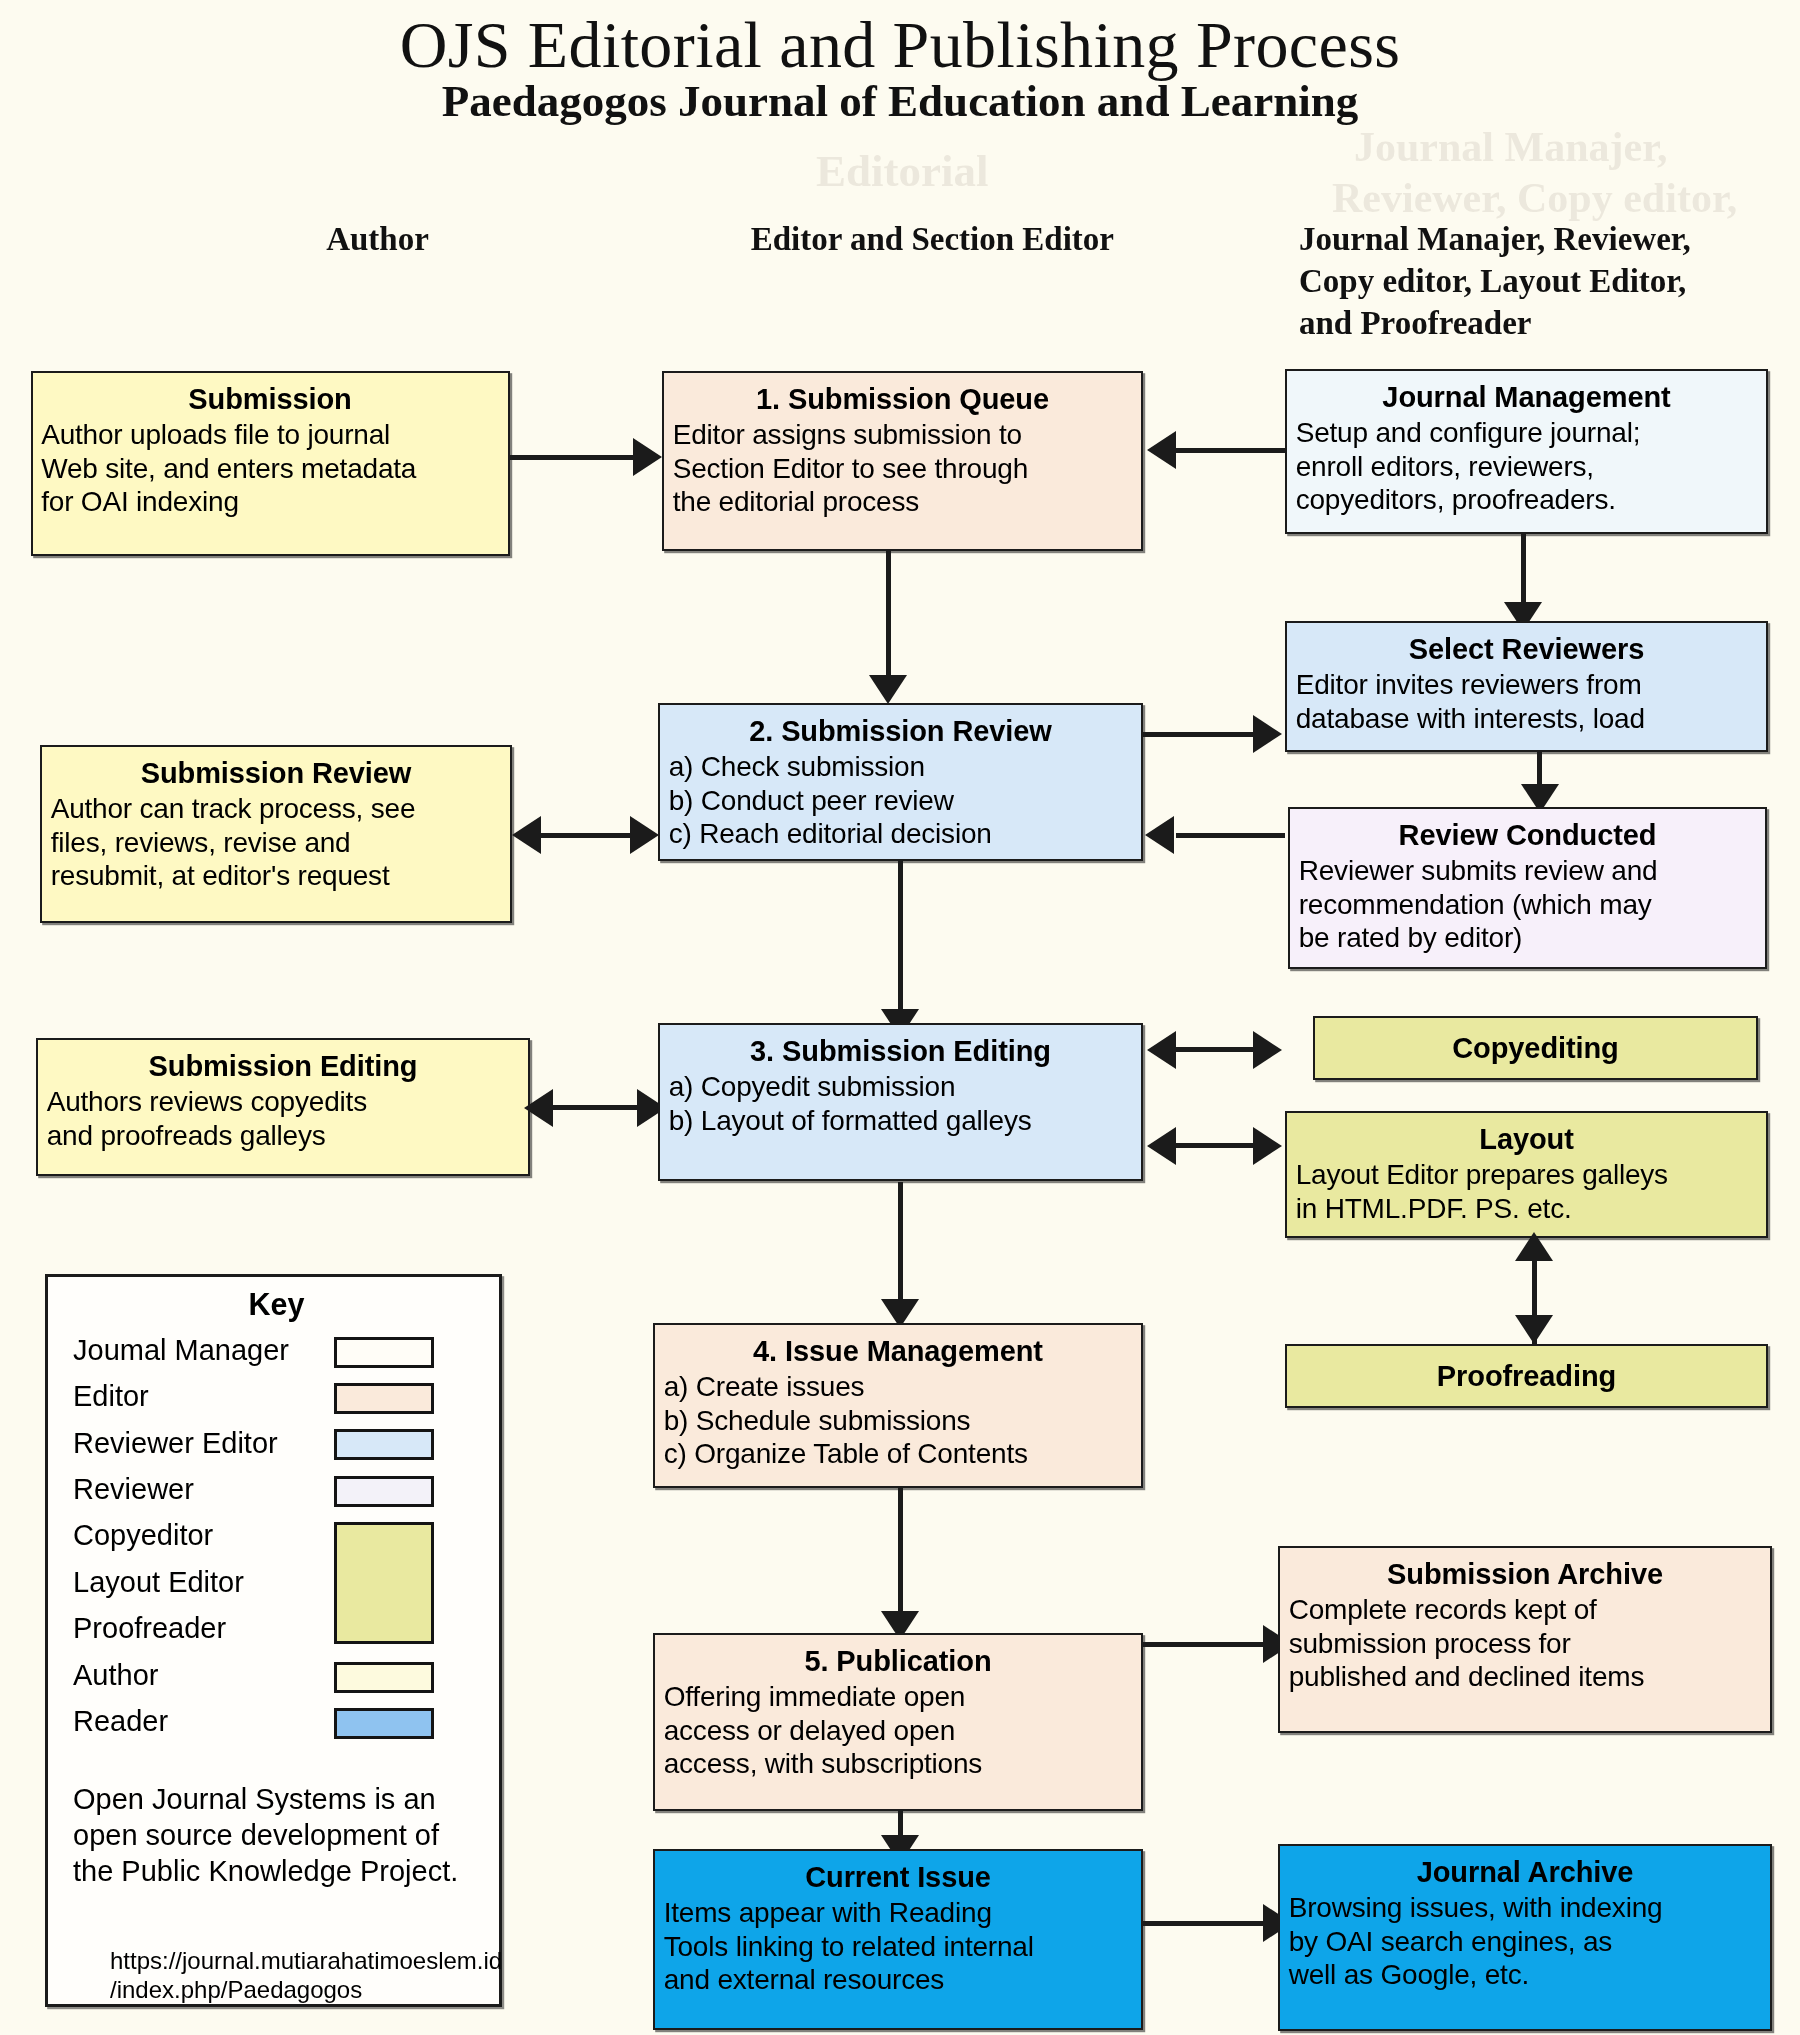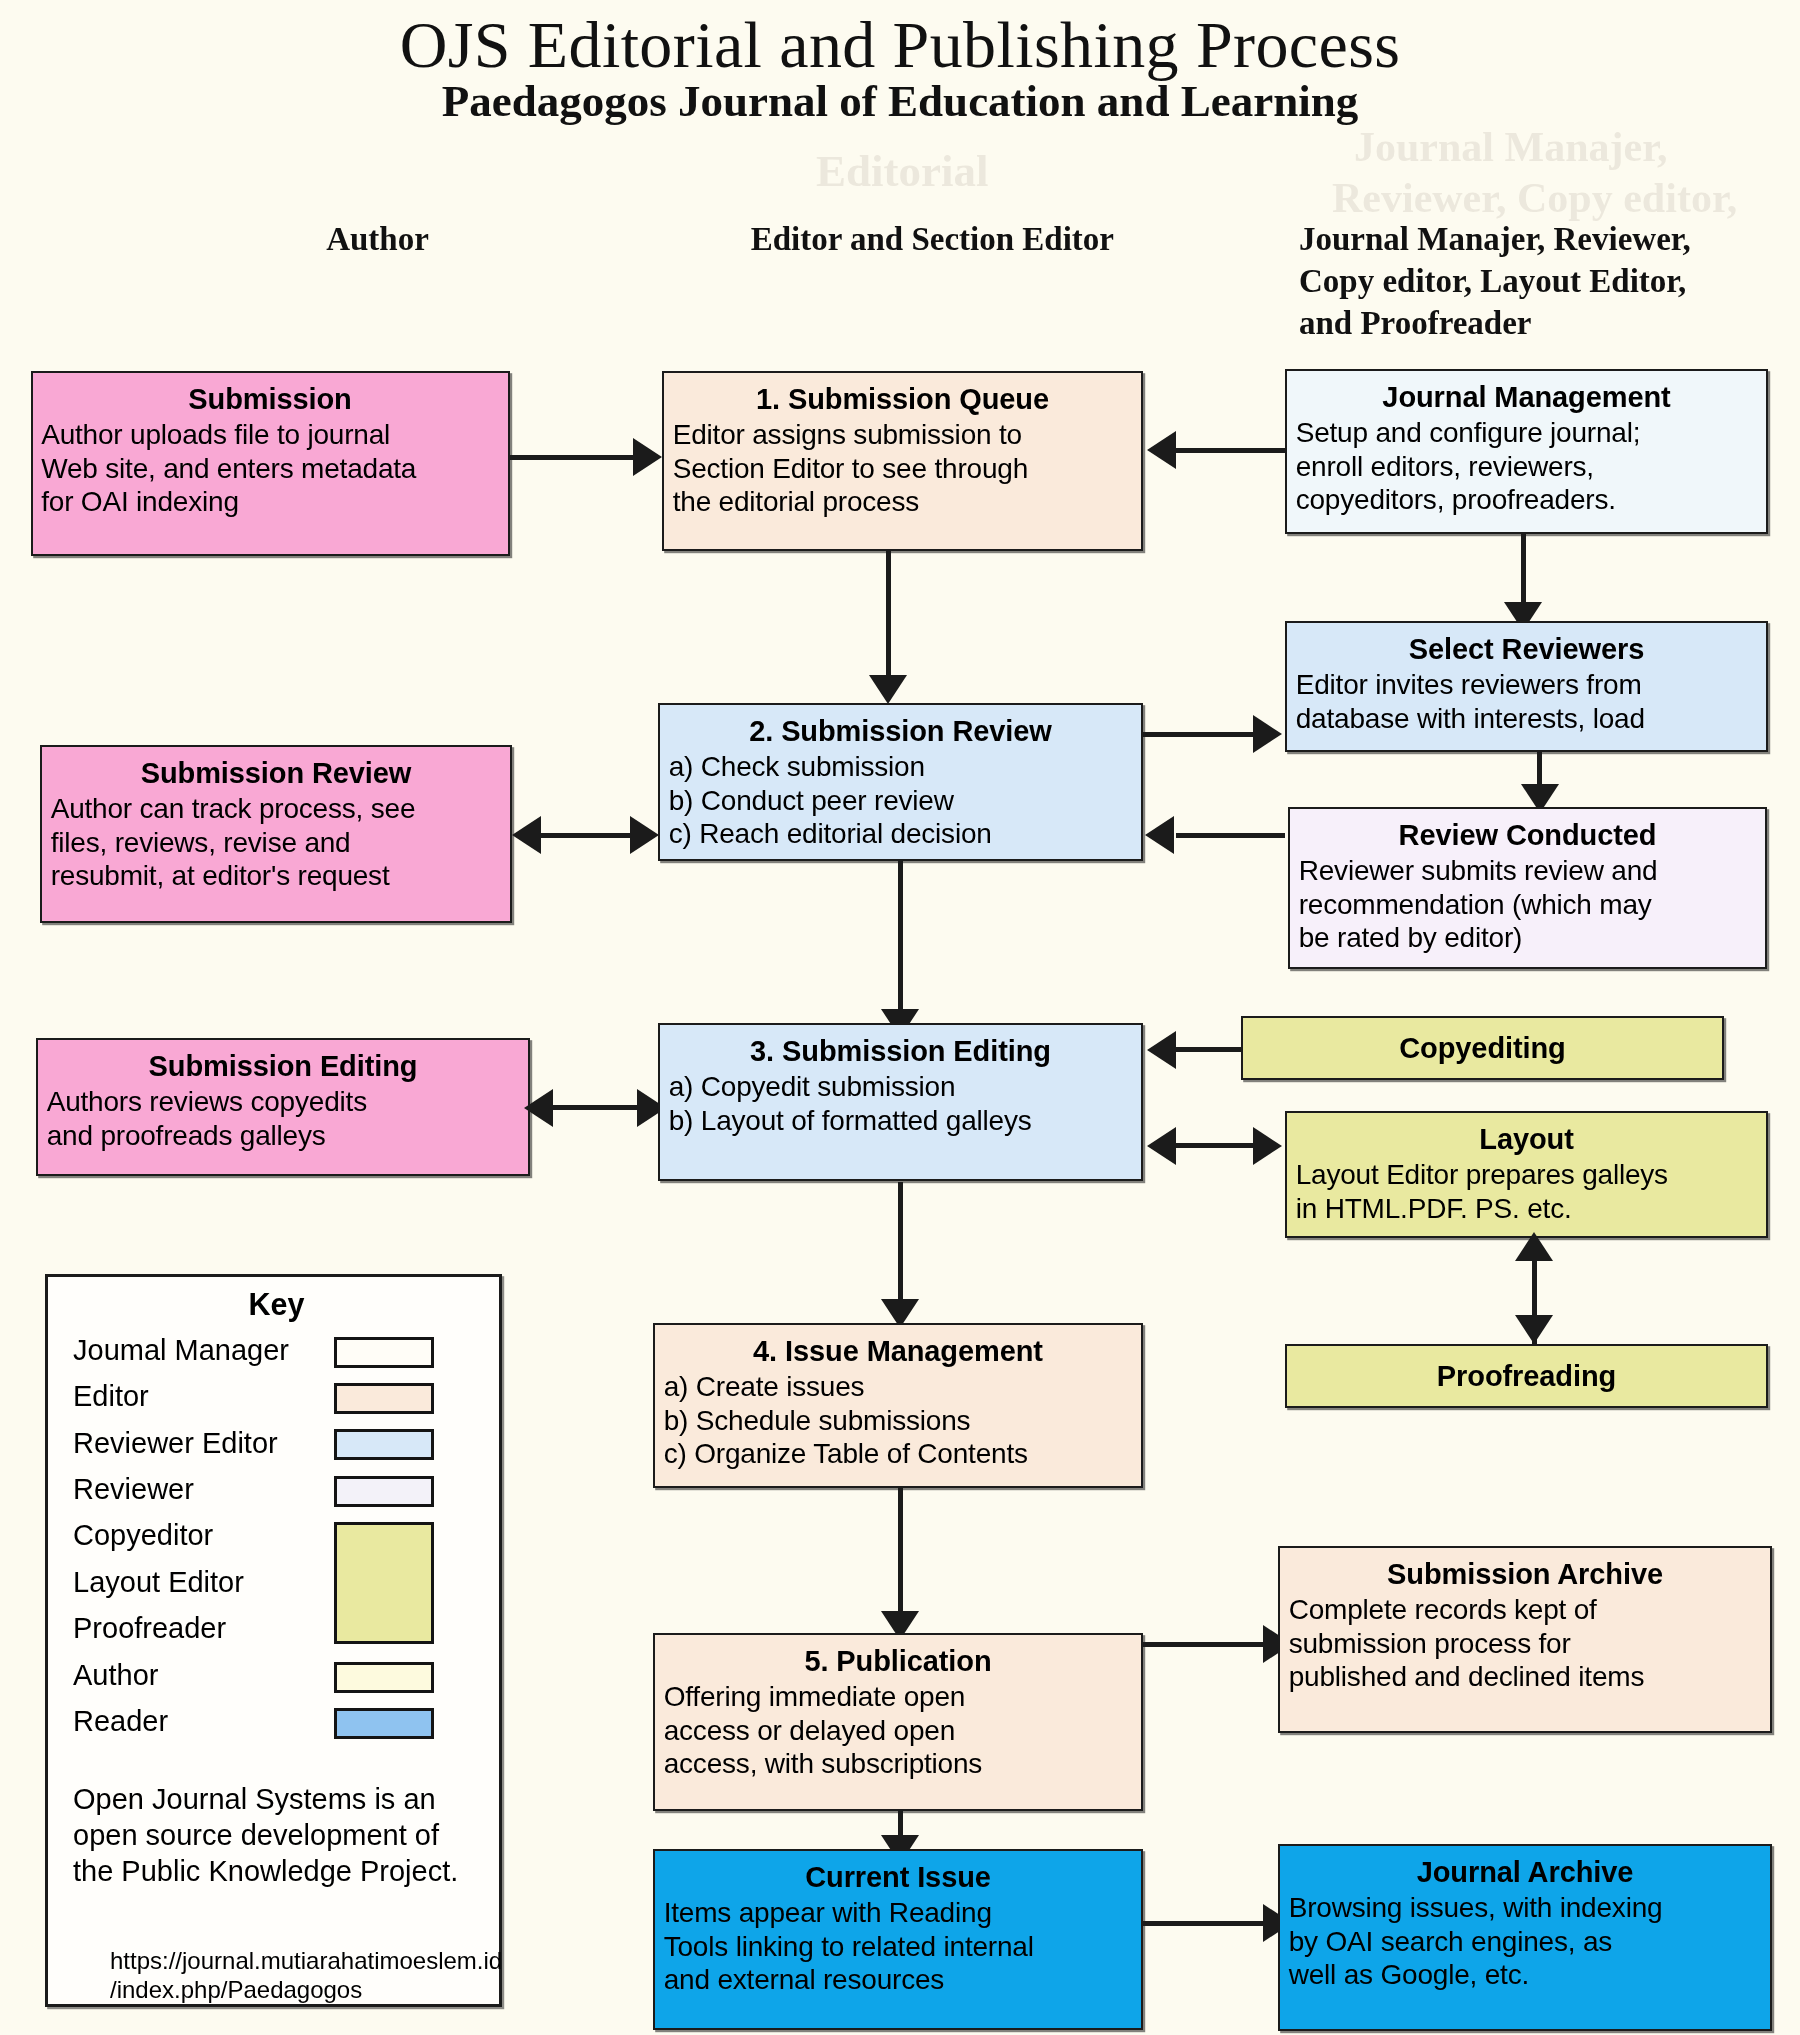--- a/index.html
+++ b/index.html
@@ -51,21 +51,21 @@
     margin:4.4px 0 1.5px 0;letter-spacing:-0.1px;
   }
   .box .bb{
     display:block;text-align:left;font-size:28px;font-weight:400;
     letter-spacing:-0.2px;
   }
   .box.center-only{display:flex;align-items:center;justify-content:center;}
   .box.center-only .bt{margin:0;}
 
   
-  .f-author{background:#f9a8d4;}
+  .f-author{background:#fef9c3;}
   .f-editor{background:#faeadb;}
   .f-section{background:#d7e8f8;}
   .f-jm{background:#f0f7fa;}
   .f-reviewer{background:#f7f0fa;}
   .f-copy{background:#e9e9a0;}
   .f-reader{background:#0ea5e9;}
 
   
   .ln{position:absolute;background:#1b1b1b;}
   .hln{height:5.1px;}
@@ -210,21 +210,21 @@
   </div>
 
   <div class="ln hln" style="left:1176px;top:1047px;width:80px;"></div>
   <div class="ah ah-l" style="left:1147px;top:1031px;"></div>
   <div class="ah ah-r" style="left:1253px;top:1031px;"></div>
 
   <div class="ln hln" style="left:1176px;top:1143px;width:80px;"></div>
   <div class="ah ah-l" style="left:1147px;top:1127px;"></div>
   <div class="ah ah-r" style="left:1253px;top:1127px;"></div>
 
-  <div class="box f-copy center-only" style="left:1241px;top:1016px;width:483px;height:64px;">
+  <div class="box f-copy center-only" style="left:1313px;top:1016px;width:445px;height:64px;">
     <span class="bt">Copyediting</span>
   </div>
 
   <div class="box f-copy" style="left:1285px;top:1111px;width:483px;height:127px;">
     <span class="bt">Layout</span>
     <span class="bb">Layout Editor prepares galleys</span>
     <span class="bb">in HTML.PDF. PS. etc.</span>
   </div>
 
   <div class="ln vln" style="left:1532px;top:1238px;height:109px;"></div>

